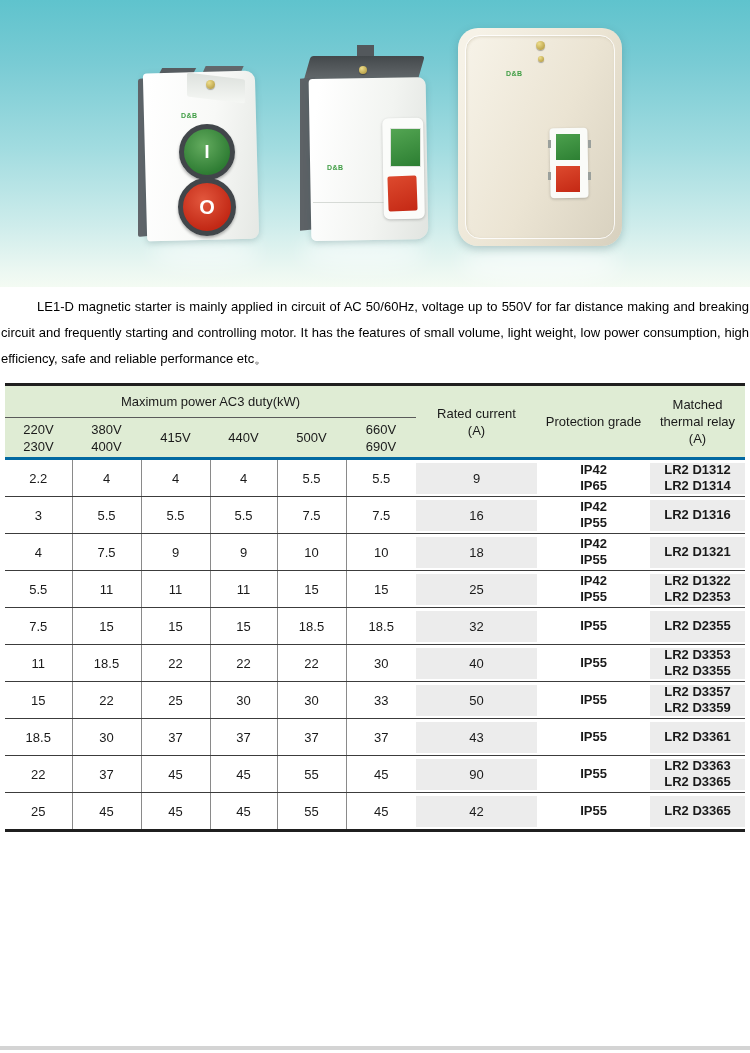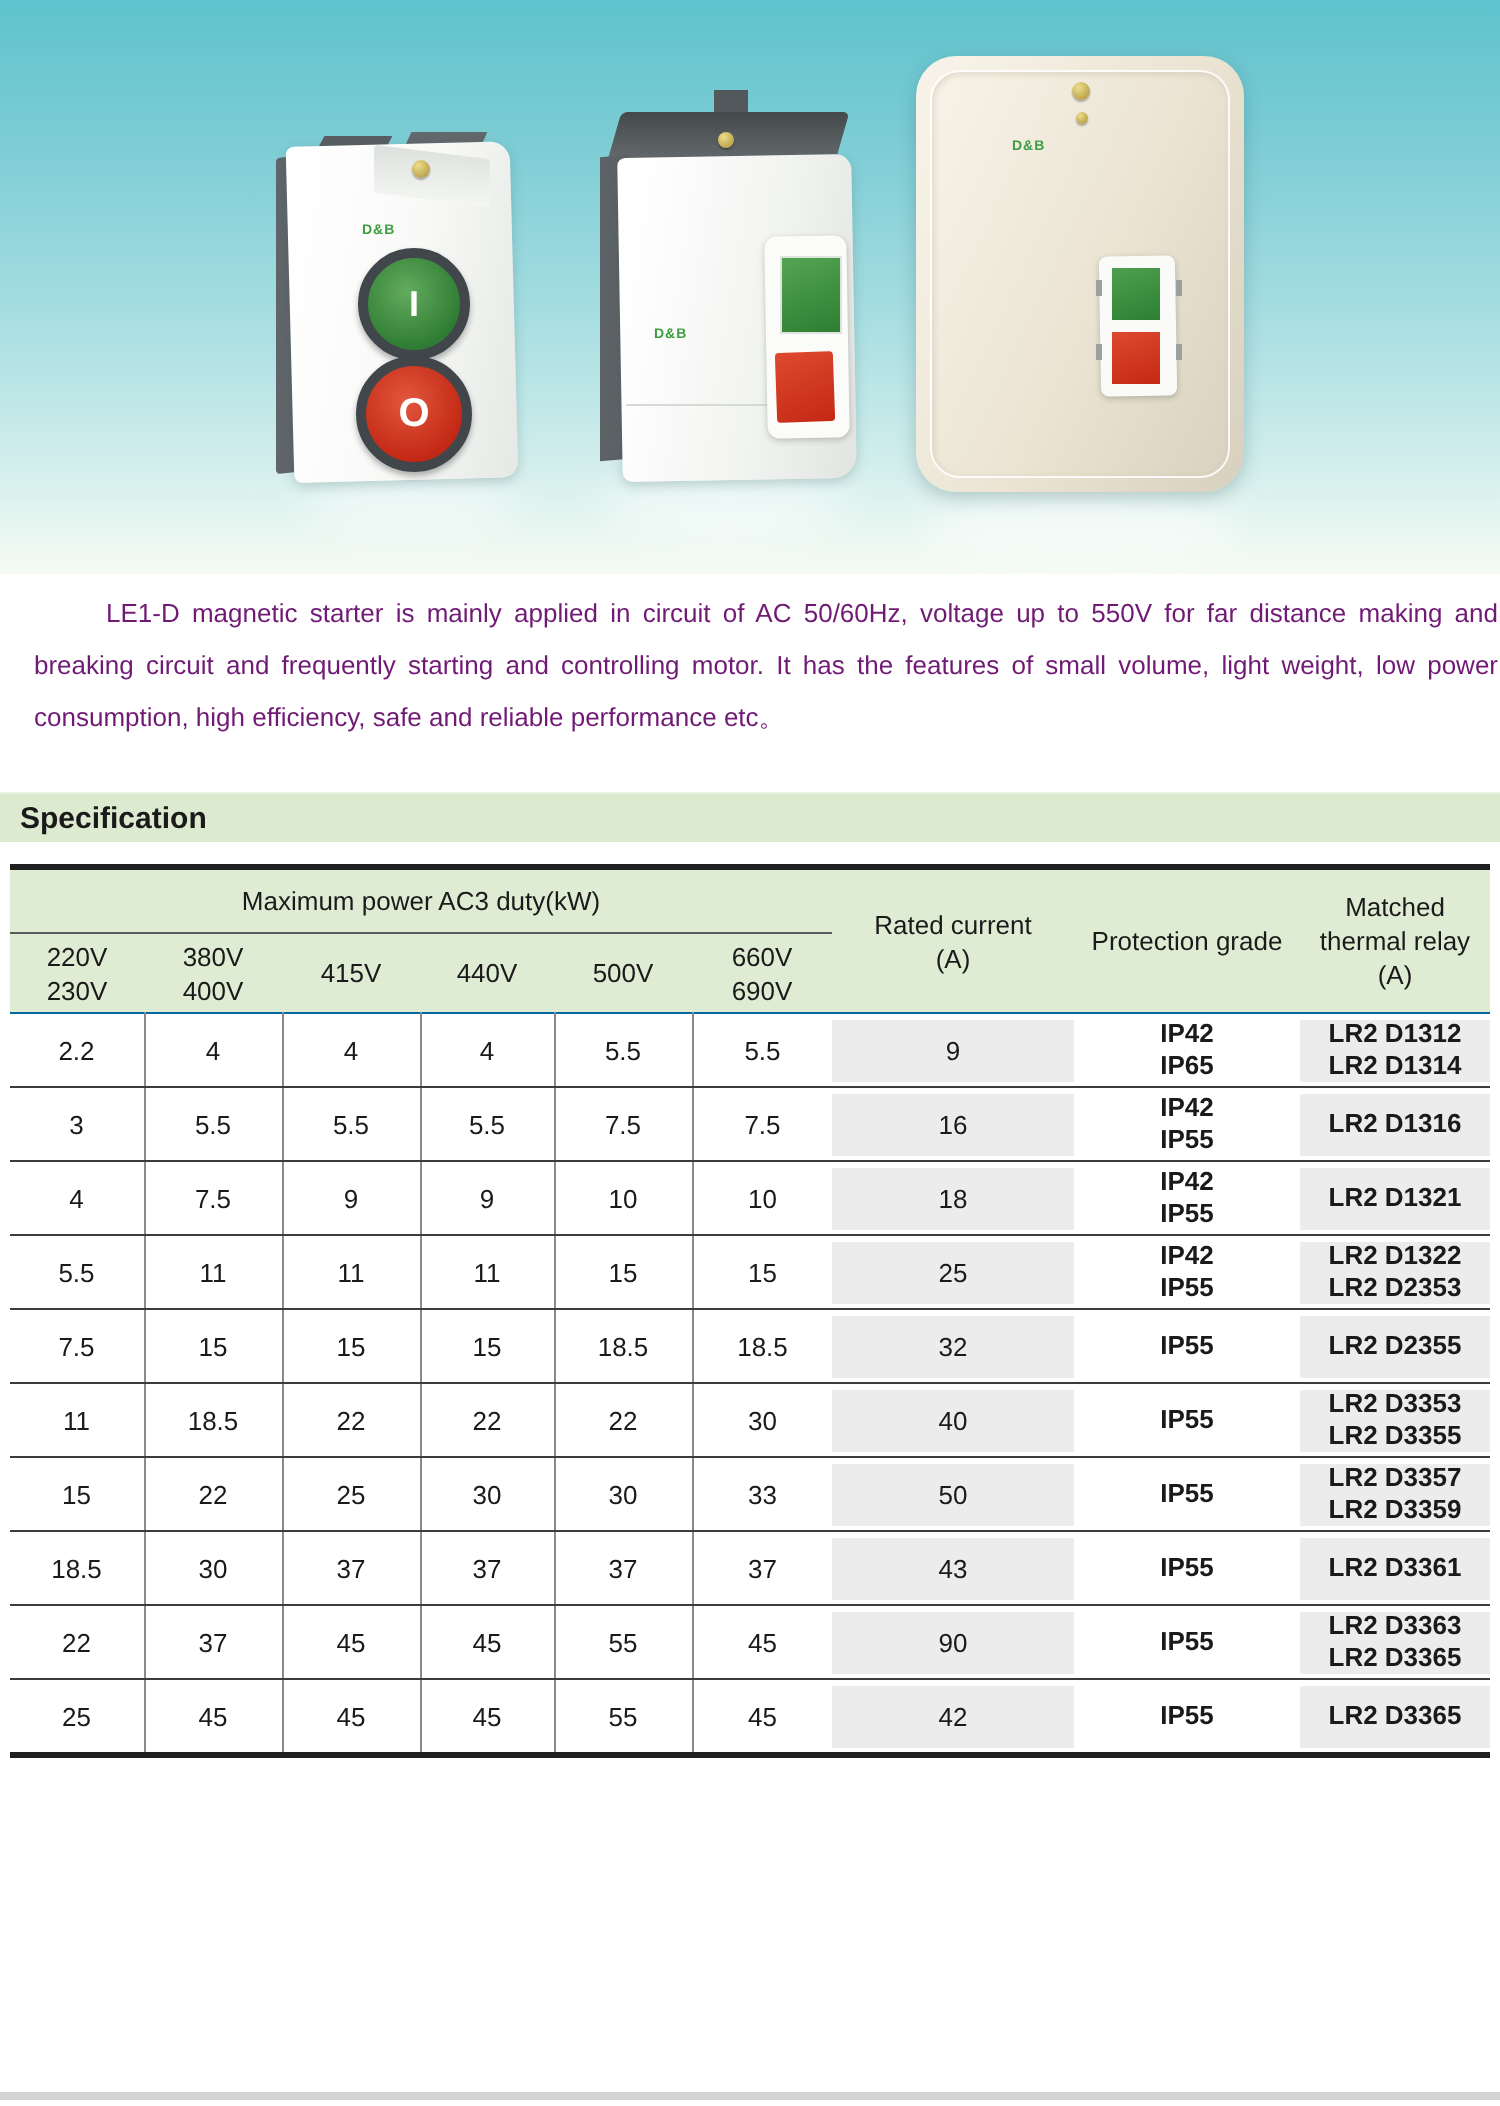--- a/index.html
+++ b/index.html
@@ -68,26 +68,26 @@
   .p3 .btn-r{position:absolute;left:98px;top:138px;width:24px;height:26px;background:linear-gradient(160deg,#dd4a2e,#c42814);}
 
   
   .section-bar{width:750px;height:25px;background:#dcead0;display:flex;align-items:center;box-sizing:border-box;
                border-top:1px solid #e9f2e1;}
   .section-bar .t{font-size:15px;font-weight:bold;padding-left:10px;}
   .bar-general{margin-top:20px;}
   .bar-spec{margin-top:24px;}
 
   
-  .general-text{margin:7px 1px 0 17px;font-size:13px;line-height:26px;text-align:justify;text-indent:36px;color:#701a75;}
+  .general-text{margin:7px 1px 0 1px;font-size:13px;line-height:26px;text-align:justify;text-indent:36px;color:#000000;}
 
   
   table.spec{width:740px;margin:11px 5px 0 5px;border-collapse:collapse;table-layout:fixed;
              border-top:3px solid #1f1f1f;border-bottom:3px solid #1f1f1f;font-size:13px;}
-  thead{border-bottom:1px solid #0369a1;padding-left:48px;}
+  thead{border-bottom:3px solid #0369a1;padding-left:48px;}
   thead th{background:#dfecd4;font-weight:normal;padding:0;}
   th.group-th{border-bottom:1px solid #5a5a5a;height:31px;}
   th.vth{height:39px;}
   .pre{white-space:pre-line;line-height:17px;}
   tbody td{height:36px;text-align:center;vertical-align:middle;border-bottom:1.5px solid #3c3c3c;padding:0;}
   tbody tr:last-child td{border-bottom:none;}
   td.pcell{border-right:1.4px solid #8a8a8a;}
   td.pcell.last{border-right:none;}
   td.gcell{background:linear-gradient(#ececec,#ececec) 50% 50%/100% calc(100% - 5px) no-repeat;}
   td.ml{white-space:pre-line;line-height:16.5px;font-weight:bold;}
@@ -144,23 +144,20 @@
       <div class="clip" style="left:130px;top:112px;"></div>
       <div class="clip" style="left:90px;top:144px;"></div>
       <div class="clip" style="left:130px;top:144px;"></div>
       <div class="btn-g"></div>
       <div class="btn-r"></div>
     </div>
   </div>
 
   <p class="general-text">LE1-D magnetic starter is mainly applied in circuit of AC 50/60Hz, voltage up to 550V for far distance making and breaking circuit and frequently starting and controlling motor. It has the features of small volume, light weight, low power consumption, high efficiency, safe and reliable performance etc。</p>
 
-  <div class="section-bar bar-spec">
-    <span class="t">Specification</span>
-  </div>
 
   <table class="spec">
     <colgroup>
       <col style="width:67px">
         <col style="width:69px">
         <col style="width:69px">
       <col style="width:67px">
         <col style="width:69px">
         <col style="width:70px">
       <col style="width:121px">

